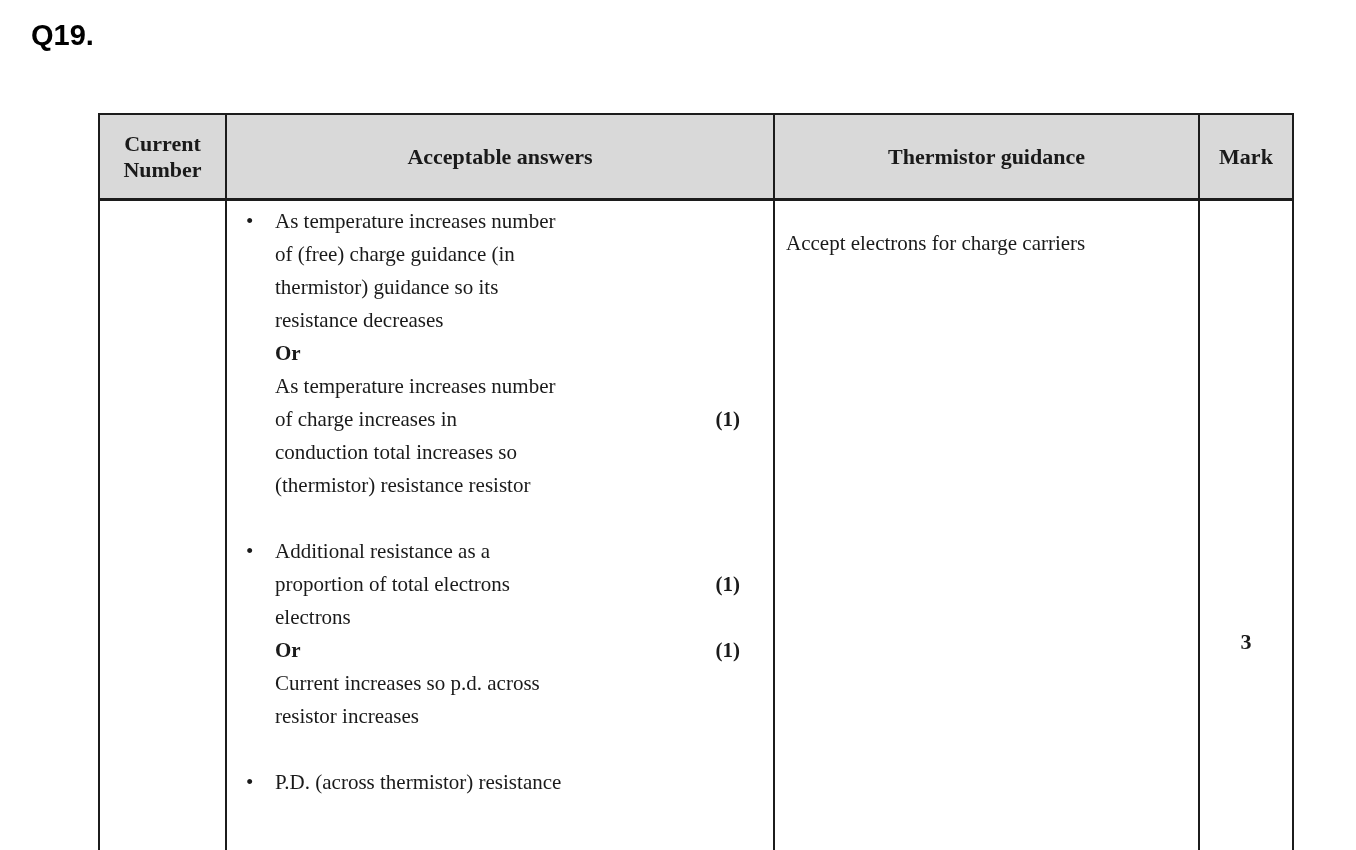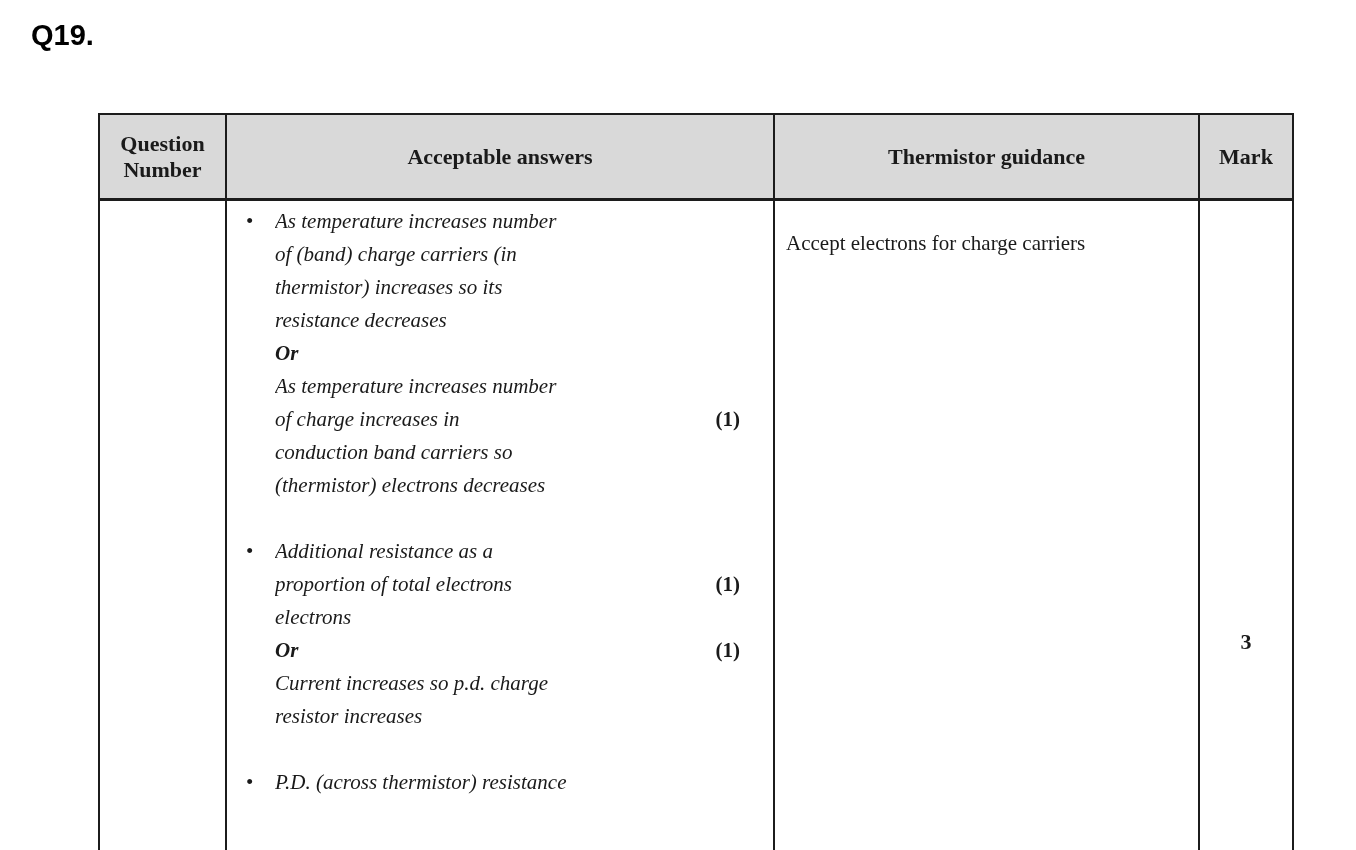--- a/index.html
+++ b/index.html
@@ -59,21 +59,20 @@
     position: absolute;
     left: 19px;
     top: 0;
     font-size: 21px;
   }
   .ans-line .ans-text {
     display: block;
     margin-left: 48px;
     margin-right: 70px;
     overflow: hidden;
-    font-style: italic;
   }
   .ans-line.bold .ans-text { font-weight: bold; }
   .ans-line .ans-mark {
     position: absolute;
     right: 33px;
     top: 0;
     font-weight: bold;
     font-size: 21px;
   }
   .cell-guidance {
@@ -97,80 +96,80 @@
 
   <table class="mark-table">
     <colgroup>
       <col style="width:127px">
       <col style="width:548px">
       <col style="width:425px">
       <col style="width:94px">
     </colgroup>
     <thead>
       <tr>
-        <th>Question Number</th>
+        <th>Current Number</th>
         <th>Acceptable answers</th>
         <th>Thermistor guidance</th>
         <th>Mark</th>
       </tr>
     </thead>
     <tbody>
       <tr>
         <td class="cell-qnum"></td>
 
         <td class="cell-answers">
           <div class="ans-line">
             <span class="bullet">•</span>
             <span class="ans-text">As temperature increases number</span>
           </div>
           <div class="ans-line">
-            <span class="ans-text">of (band) charge carriers (in</span>
+            <span class="ans-text">of (free) charge guidance (in</span>
           </div>
           <div class="ans-line">
-            <span class="ans-text">thermistor) increases so its</span>
+            <span class="ans-text">thermistor) guidance so its</span>
           </div>
           <div class="ans-line">
             <span class="ans-text">resistance decreases</span>
           </div>
           <div class="ans-line bold">
             <span class="ans-text">Or</span>
           </div>
           <div class="ans-line">
             <span class="ans-text">As temperature increases number</span>
           </div>
           <div class="ans-line">
             <span class="ans-text">of charge increases in</span>
             <span class="ans-mark">(1)</span>
           </div>
           <div class="ans-line">
-            <span class="ans-text">conduction band carriers so</span>
+            <span class="ans-text">conduction total increases so</span>
           </div>
           <div class="ans-line">
-            <span class="ans-text">(thermistor) electrons decreases</span>
+            <span class="ans-text">(thermistor) resistance resistor</span>
           </div>
           <div class="ans-line">
             <span class="ans-text"></span>
           </div>
           <div class="ans-line">
             <span class="bullet">•</span>
             <span class="ans-text">Additional resistance as a</span>
           </div>
           <div class="ans-line">
             <span class="ans-text">proportion of total electrons</span>
             <span class="ans-mark">(1)</span>
           </div>
           <div class="ans-line">
             <span class="ans-text">electrons</span>
           </div>
           <div class="ans-line bold">
             <span class="ans-text">Or</span>
             <span class="ans-mark">(1)</span>
           </div>
           <div class="ans-line">
-            <span class="ans-text">Current increases so p.d. charge</span>
+            <span class="ans-text">Current increases so p.d. across</span>
           </div>
           <div class="ans-line">
             <span class="ans-text">resistor increases</span>
           </div>
           <div class="ans-line">
             <span class="ans-text"></span>
           </div>
           <div class="ans-line">
             <span class="bullet">•</span>
             <span class="ans-text">P.D. (across thermistor) resistance</span>

